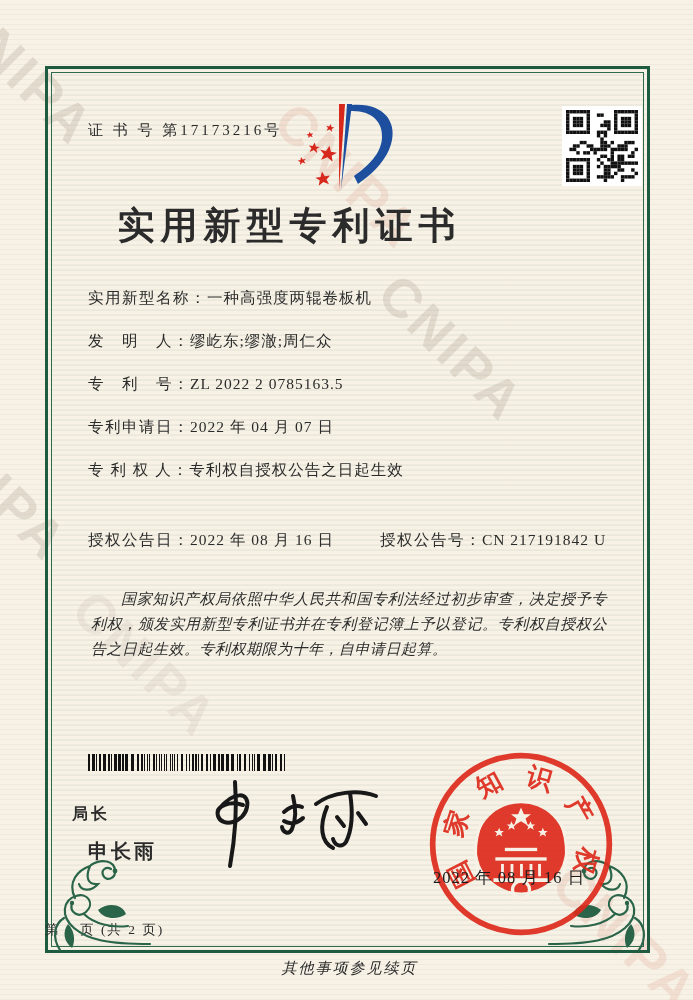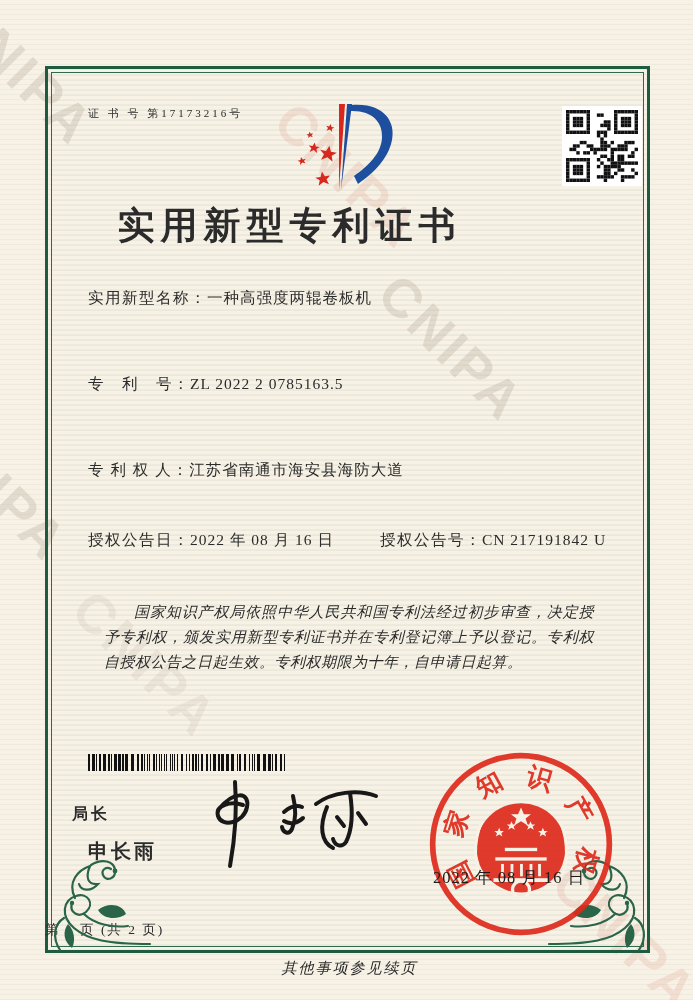--- a/index.html
+++ b/index.html
@@ -29,36 +29,36 @@
     position:absolute;left:45px;top:66px;width:599px;height:881px;
     border:3px solid #1f5b41;z-index:1;
   }
   .border-inner{
     position:absolute;left:3px;top:3px;right:3px;bottom:3px;
     border:1px solid #2e6b4e;
     background:repeating-linear-gradient(0deg, rgba(140,168,148,0.12) 0 1px, rgba(0,0,0,0) 1px 5px);
   }
   .content{position:absolute;left:0;top:0;width:693px;height:1000px;z-index:2;}
 
-  .cert-no{position:absolute;left:88px;top:106px;font-size:11px;letter-spacing:3px;white-space:nowrap;}
+  .cert-no{position:absolute;left:88px;top:121px;font-size:15px;letter-spacing:3px;white-space:nowrap;}
   .logo{position:absolute;left:282px;top:97px;}
   .qr{position:absolute;left:562px;top:106px;width:72px;height:72px;background:#fff;padding:4px;}
   .title{
     position:absolute;left:45px;top:201px;width:489px;text-align:center;
     font-size:37px;font-weight:700;letter-spacing:6px;white-space:nowrap;
   }
   .row{position:absolute;left:88px;font-size:15.5px;white-space:nowrap;letter-spacing:1px;}
   .row .lbl{letter-spacing:1.5px;}
   .r1{top:288px;} .r2{top:331px;} .r3{top:374px;} .r4{top:417px;}
   .r5{top:460px;} .r6{top:503px;} .r7{top:530px;}
   .grant-no-part{margin-left:46px;}
 
   .paras{position:absolute;left:88px;top:584px;width:522px;font-size:15px;line-height:25px;
     font-style:italic;letter-spacing:0.5px;text-align:justify;}
-  .paras p{margin:16px;text-indent:2em;}
+  .paras p{margin:3px;text-indent:2em;}
 
   .barcode{position:absolute;left:88px;top:754px;}
   .signatory-title{position:absolute;left:72px;top:804px;font-family:"Liberation Sans","DejaVu Sans",sans-serif;
     font-weight:700;font-size:16px;letter-spacing:3px;}
   .signatory-name{position:absolute;left:88px;top:838px;font-family:"Liberation Sans","DejaVu Sans",sans-serif;
     font-weight:700;font-size:20px;letter-spacing:3px;}
   .signature{position:absolute;left:190px;top:776px;z-index:3;}
 
   .seal{position:absolute;left:426px;top:749px;z-index:3;}
   .seal-date{position:absolute;left:433px;top:867px;z-index:4;font-size:16.5px;letter-spacing:1px;
@@ -308,25 +308,31 @@
       <rect x="57" y="57" width="3" height="3"></rect>
       <rect x="33" y="60" width="3" height="3"></rect>
       <rect x="48" y="60" width="3" height="3"></rect>
     </svg>
 
   <div class="title">实用新型专利证书</div>
 
   <div class="row r1">
     <span class="lbl">实用新型名称：</span><span>一种高强度两辊卷板机</span>
   </div>
+  <div class="row r2">
+    <span class="lbl">发　明　人：</span><span>缪屹东;缪澈;周仁众</span>
+  </div>
   <div class="row r3">
     <span class="lbl">专　利　号：</span><span>ZL 2022 2 0785163.5</span>
   </div>
+  <div class="row r4">
+    <span class="lbl">专利申请日：</span><span>2022 年 04 月 07 日</span>
+  </div>
   <div class="row r5">
-    <span class="lbl">专 利 权 人：</span><span>江苏省南通市海安县海防大道</span>
+    <span class="lbl">专 利 权 人：</span><span>专利权自授权公告之日起生效</span>
   </div>
   <div class="row r7">
     <span><span class="lbl">授权公告日：</span><span>2022 年 08 月 16 日</span></span><span class="grant-no-part"><span class="lbl">授权公告号：</span><span>CN 217191842 U</span></span>
   </div>
 
   <div class="paras">
     <p>国家知识产权局依照中华人民共和国专利法经过初步审查，决定授予专利权，颁发实用新型专利证书并在专利登记簿上予以登记。专利权自授权公告之日起生效。专利权期限为十年，自申请日起算。</p>
   </div>
 
   <svg id="barcode-svg" class="barcode" width="200" height="17" viewBox="0 0 200 17" fill="#111">

